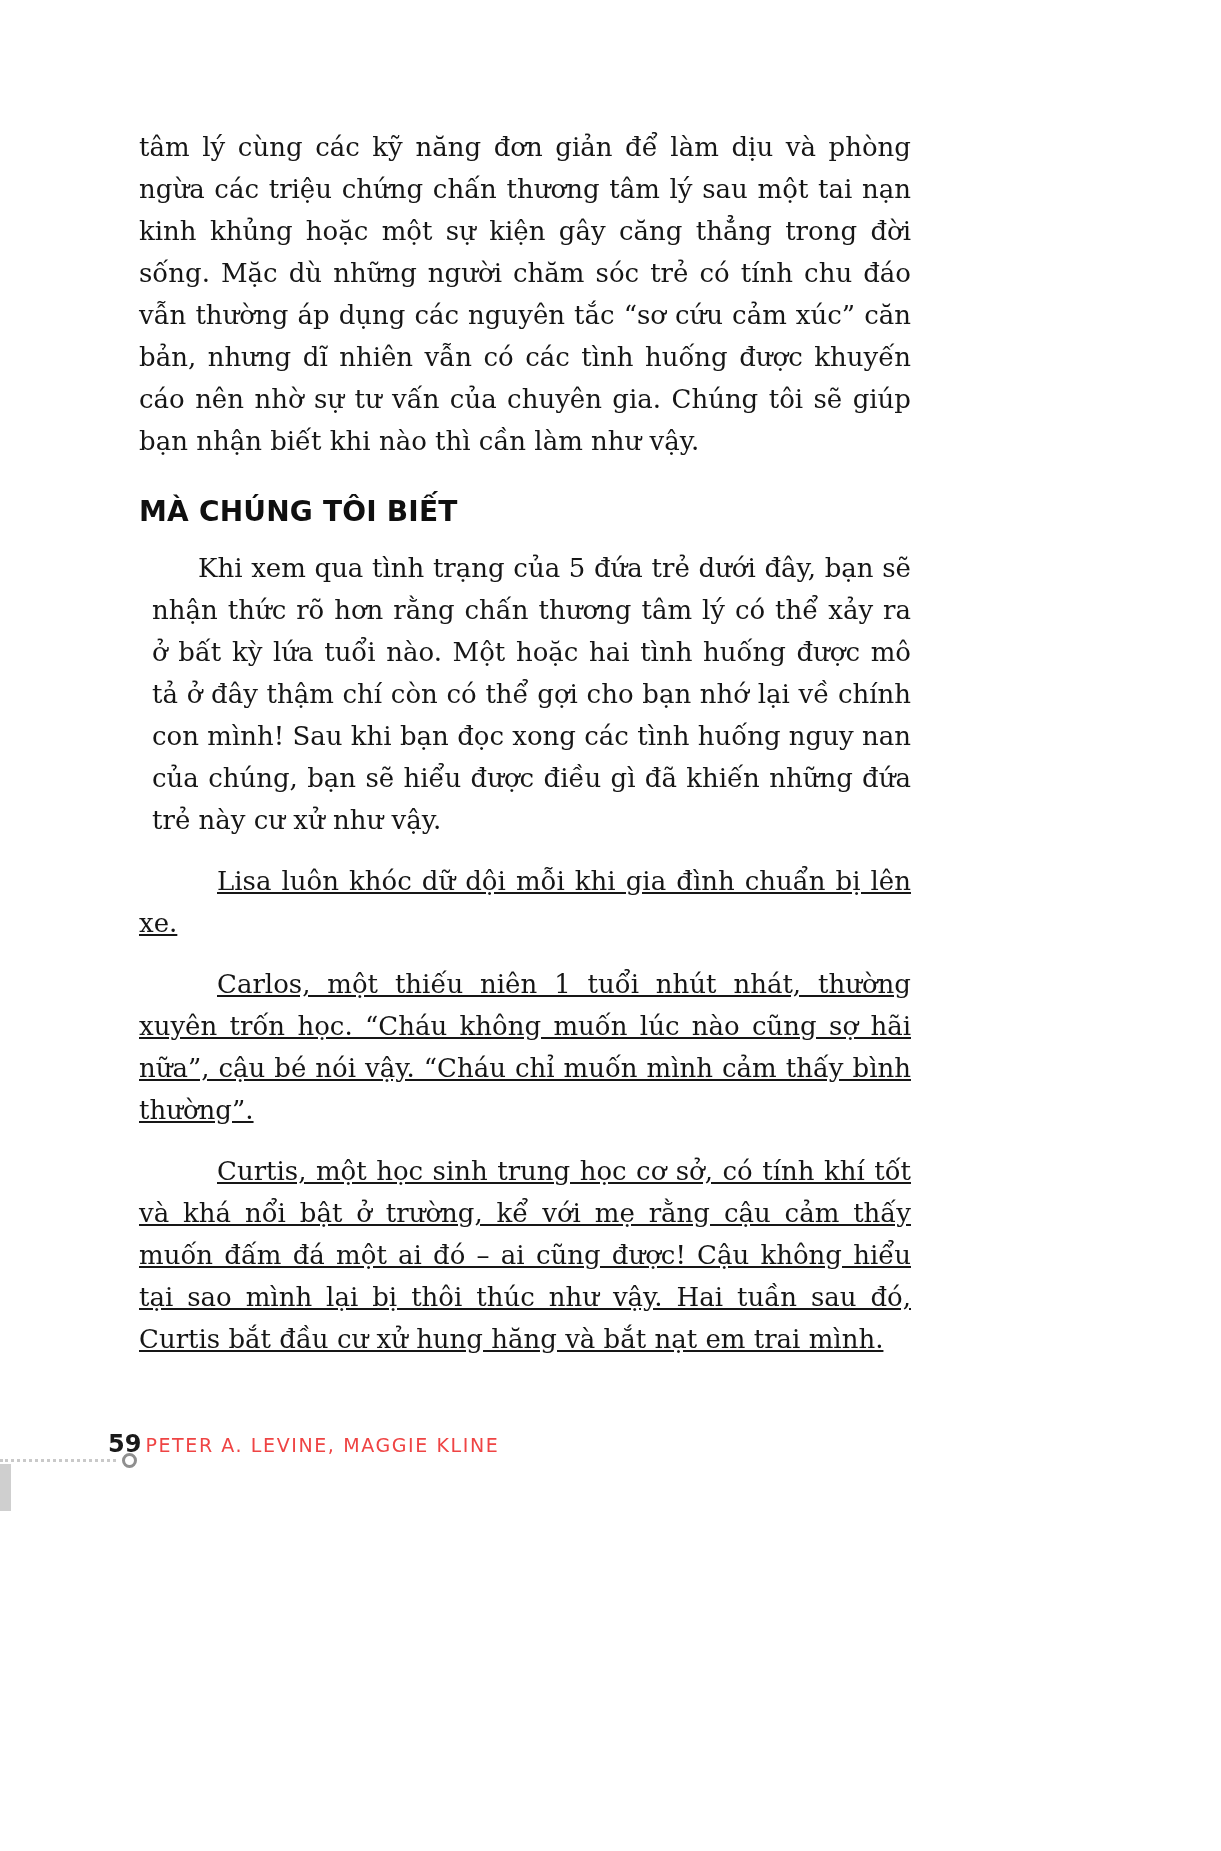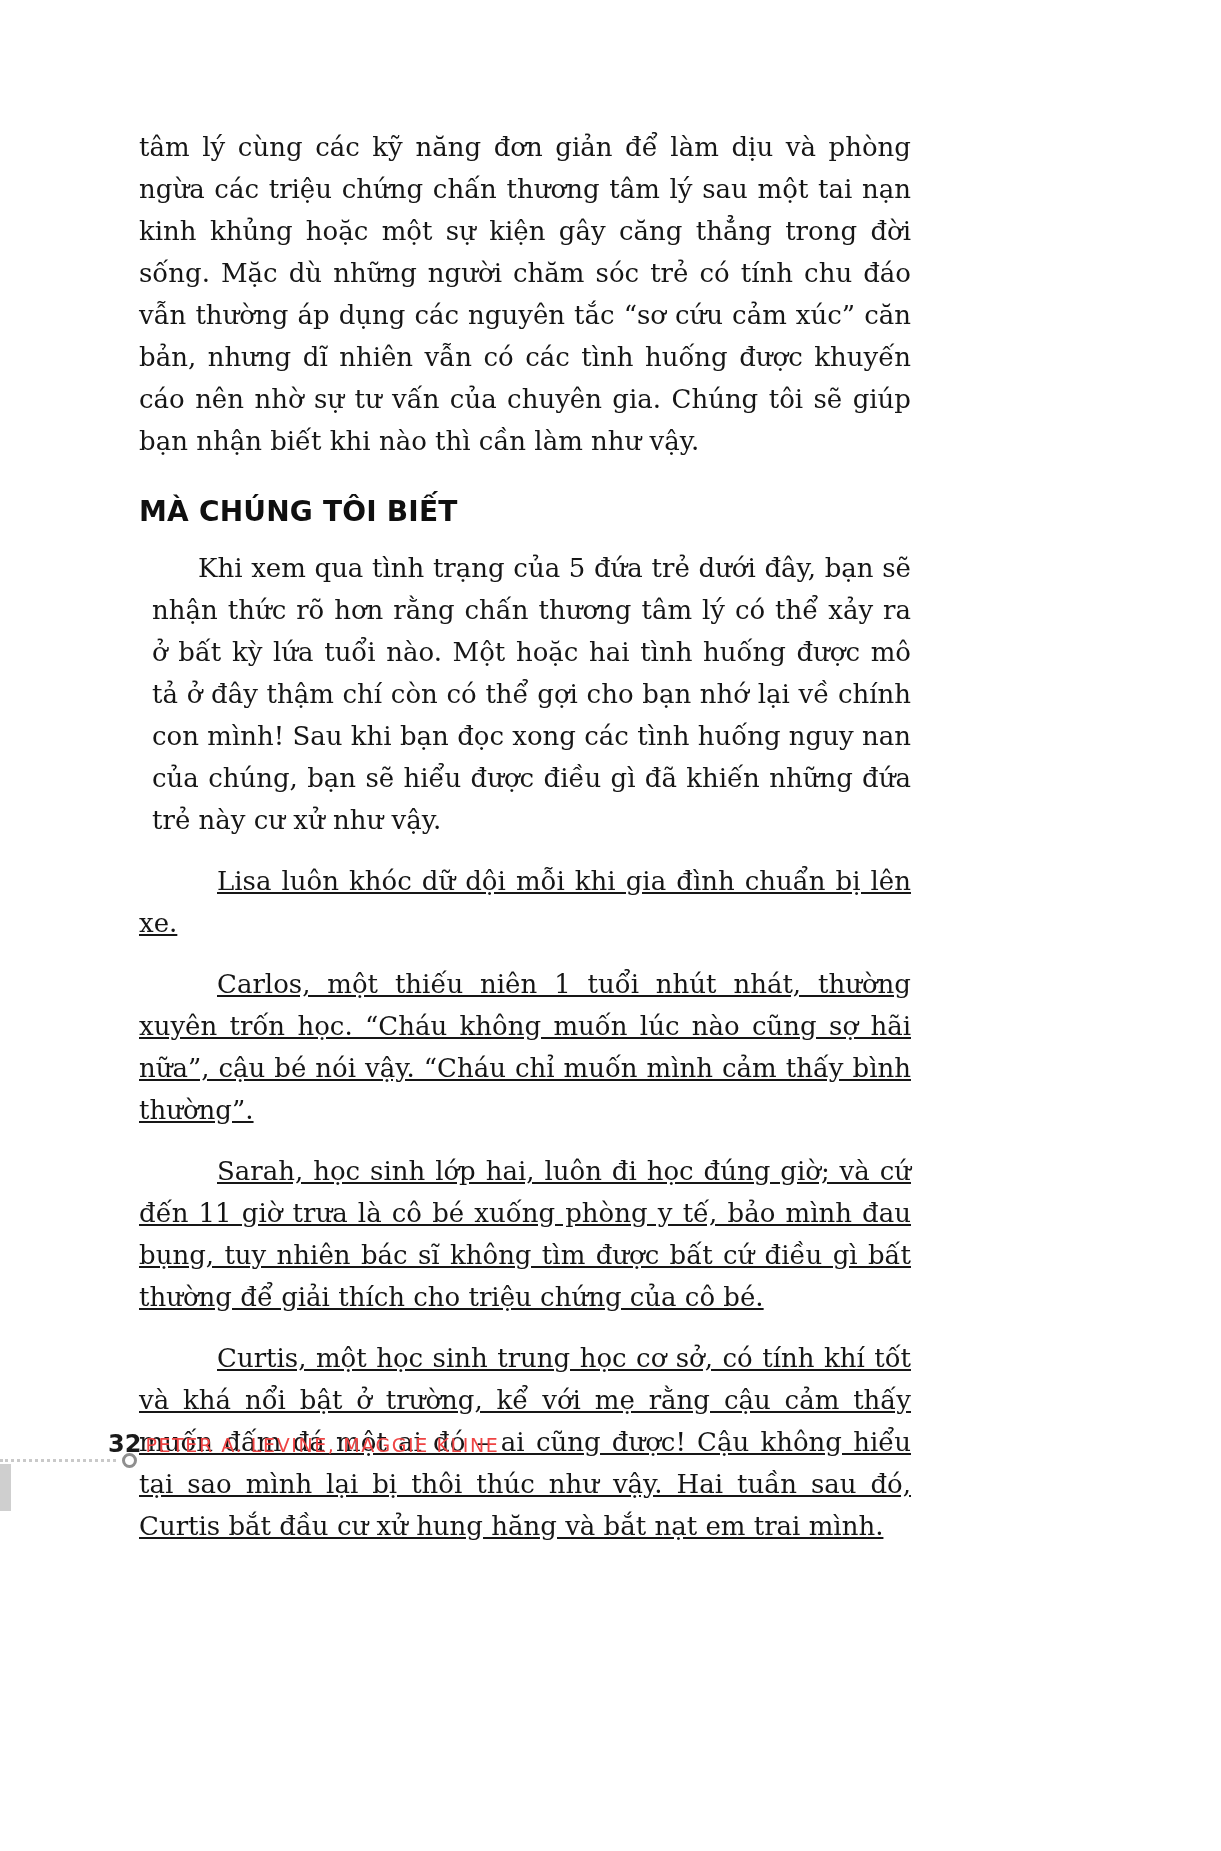--- a/index.html
+++ b/index.html
@@ -96,28 +96,27 @@
     <h2 class="section-heading">
       <span class="hline">MÀ CHÚNG TÔI BIẾT</span>
     </h2>
 
     <p class="body indent-sm">Khi xem qua tình trạng của 5 đứa trẻ dưới đây, bạn sẽ nhận thức rõ hơn rằng chấn thương tâm lý có thể xảy ra ở bất kỳ lứa tuổi nào. Một hoặc hai tình huống được mô tả ở đây thậm chí còn có thể gợi cho bạn nhớ lại về chính con mình! Sau khi bạn đọc xong các tình huống nguy nan của chúng, bạn sẽ hiểu được điều gì đã khiến những đứa trẻ này cư xử như vậy.</p>
 
     <p class="body anecdote">Lisa luôn khóc dữ dội mỗi khi gia đình chuẩn bị lên xe.</p>
 
     <p class="body anecdote">Carlos, một thiếu niên 1 tuổi nhút nhát, thường xuyên trốn học. “Cháu không muốn lúc nào cũng sợ hãi nữa”, cậu bé nói vậy. “Cháu chỉ muốn mình cảm thấy bình thường”.</p>
 
-    <p class="body anecdote">Sarah, học sinh lớp hai, luôn đi học đúng giờ; và cứ đến 11 giờ trưa là cô bé xuống phòng y tế, bảo mình đau bụng, tuy nhiên bác sĩ không tìm được bất cứ điều gì bất thường để giải thích cho triệu chứng của cô bé.</p>
 
     <p class="body anecdote">Curtis, một học sinh trung học cơ sở, có tính khí tốt và khá nổi bật ở trường, kể với mẹ rằng cậu cảm thấy muốn đấm đá một ai đó – ai cũng được! Cậu không hiểu tại sao mình lại bị thôi thúc như vậy. Hai tuần sau đó, Curtis bắt đầu cư xử hung hăng và bắt nạt em trai mình.</p>
 
   </div>
 
   <div class="footer">
-    <span class="page-num">32</span>
+    <span class="page-num">59</span>
     <span class="authors">PETER A. LEVINE, MAGGIE KLINE</span>
   </div>
 
   <div class="dotted-line"></div>
   <div class="edge-circle"></div>
   <div class="edge-bar"></div>
 
 </div>
 
 </body></html>

